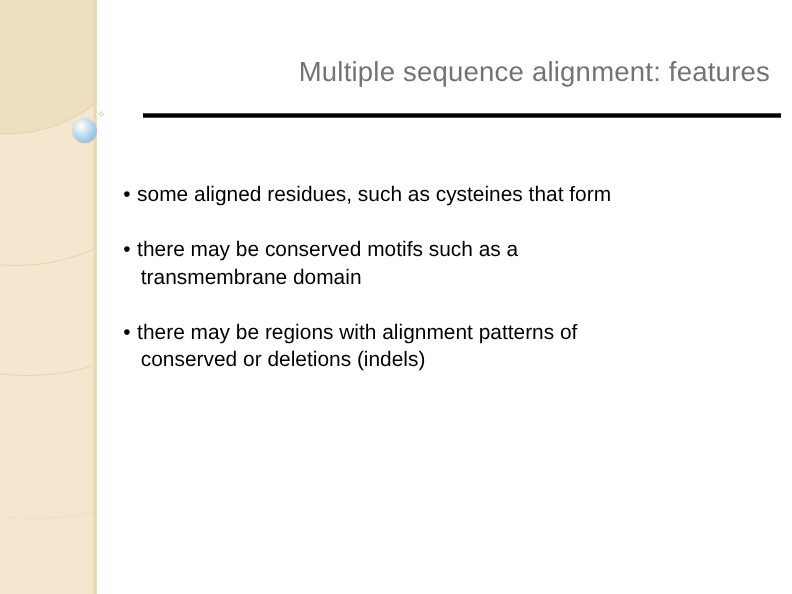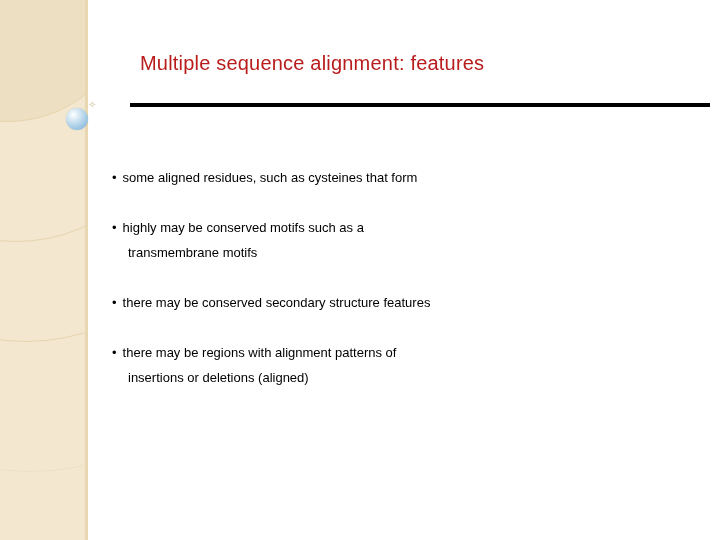--- a/index.html
+++ b/index.html
@@ -98,42 +98,42 @@
     color: #cdbf9b;
     font-size: 10px;
     line-height: 9px;
   }
   
   .title {
     position: absolute;
     left: 140px;
     top: 52px;
     width: 560px;
-    text-align: left;
-    font-size: 20px;
-    color: #b91c1c;
+    text-align: right;
+    font-size: 25px;
+    color: #737373;
     letter-spacing: 0.2px;
   }
   .title-rule {
     position: absolute;
     left: 130px;
     top: 103px;
     width: 580px;
     height: 4px;
     background: #000000;
   }
   
   .body {
     position: absolute;
     left: 112px;
     top: 165px;
     width: 600px;
   }
   .bullet {
-    font-size: 13px;
+    font-size: 19px;
     color: #000000;
     line-height: 25px;
     margin-bottom: 25px;
     text-indent: 0;
   }
   .bullet .dot {
     margin-right: 6px;
   }
   .bullet-text {
     display: inline;
@@ -162,27 +162,24 @@
   <div class="title">Multiple sequence alignment: features</div>
   <div class="title-rule"></div>
 
   <div class="body">
 
     <div class="bullet">
       <span class="dot">•</span><span class="bullet-text">some aligned residues, such as cysteines that form</span>
     </div>
 
     <div class="bullet">
-      <span class="dot">•</span><span class="bullet-text">highly may be conserved motifs such as a</span>
-      <span class="bullet-indent">transmembrane motifs</span>
+      <span class="dot">•</span><span class="bullet-text">there may be conserved motifs such as a</span>
+      <span class="bullet-indent">transmembrane domain</span>
     </div>
 
-    <div class="bullet">
-      <span class="dot">•</span><span class="bullet-text">there may be conserved secondary structure features</span>
-    </div>
 
     <div class="bullet">
       <span class="dot">•</span><span class="bullet-text">there may be regions with alignment patterns of</span>
-      <span class="bullet-indent">insertions or deletions (aligned)</span>
+      <span class="bullet-indent">conserved or deletions (indels)</span>
     </div>
 
   </div>
 </div>
 
 </body></html>

